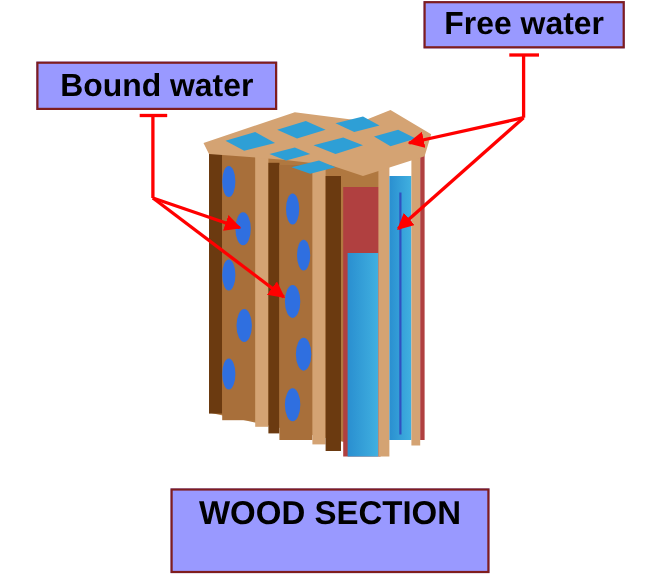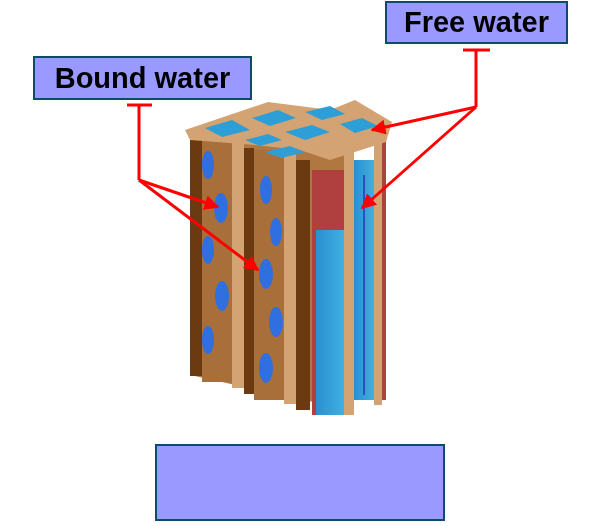--- a/index.html
+++ b/index.html
@@ -1,37 +1,38 @@
 <!DOCTYPE html>
 <html><head>
 <meta charset="utf-8">
 <style>
   html, body { margin: 0; padding: 0; background: #ffffff; }
   body { width: 600px; height: 526px; position: relative; overflow: hidden; font-family: "Liberation Sans", sans-serif; }
   .label-box {
     position: absolute;
     background: #9999ff;
-    border: 2px solid #0c4a6e;
+    border: 2px solid #7f1d1d;
     color: #000;
     font-weight: bold;
     box-sizing: border-box;
     text-align: center;
   }
   #bound-label { left: 33px; top: 56px; width: 219px; height: 44px; font-size: 29px; line-height: 40px; }
   #free-label { left: 385px; top: 1px; width: 183px; height: 43px; font-size: 29px; line-height: 39px; }
   #title-label { left: 155px; top: 444px; width: 290px; height: 77px; font-size: 30px; line-height: 34px; padding-top: 4px; }
   #title-label span { display: block; }
   svg#diagram { position: absolute; left: 0; top: 0; }
 </style>
 </head>
 <body>
 
 <div class="label-box" id="bound-label">Bound water</div>
 <div class="label-box" id="free-label">Free water</div>
 <div class="label-box" id="title-label">
+  <span>WOOD SECTION</span>
 </div>
 
 <svg id="diagram" width="600" height="526" viewBox="0 0 600 526">
   <defs>
     <marker id="arrowhead" viewBox="0 0 10 10" refX="9" refY="5" markerWidth="5" markerHeight="5" orient="auto">
       <path d="M0,0 L10,5 L0,10 z" fill="#ff0000"></path>
     </marker>
     <linearGradient id="waterGrad" x1="0" x2="1">
       <stop offset="0" stop-color="#2a8fd0"></stop>
       <stop offset="1" stop-color="#40b0e0"></stop>

